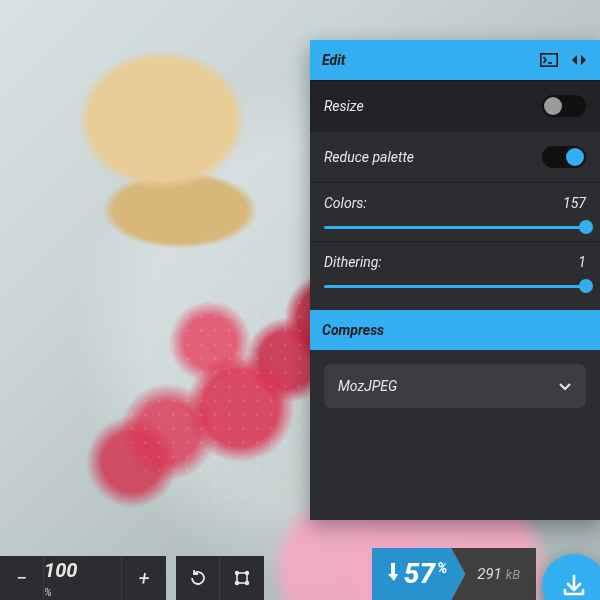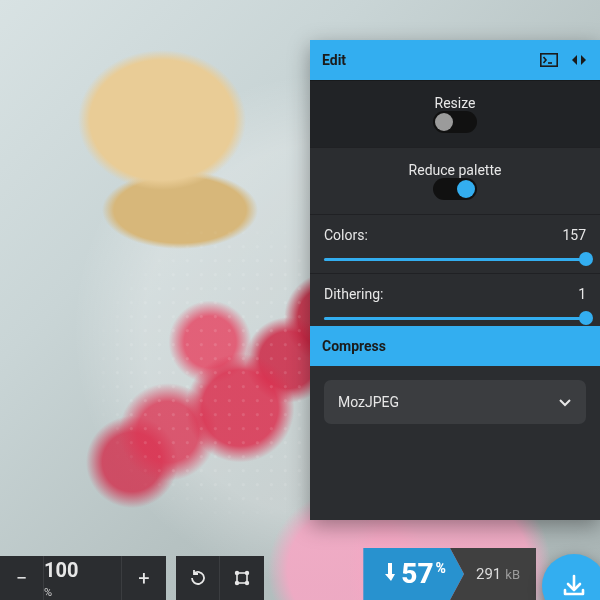--- a/index.html
+++ b/index.html
@@ -1,17 +1,17 @@
 <!DOCTYPE html>
 <html style="--accent: #33aef0;"><head>
 <meta charset="utf-8">
 <style>
   * { box-sizing: border-box; margin: 0; padding: 0; }
   html, body { width: 600px; height: 600px; overflow: hidden; font-family: -apple-system, BlinkMacSystemFont, "Segoe UI", Roboto, sans-serif; }
-  .stage { position: relative; width: 600px; height: 600px; }
+  .stage { position: relative; width: 600px; height: 600px; font-style: italic; }
 
   
   .photo {
     position: absolute; inset: 0;
     background:
       radial-gradient(circle at 40% 68%, rgba(219,49,80,0.85) 0 7%, rgba(219,49,80,0) 10%),
       radial-gradient(circle at 48% 60%, rgba(205,40,70,0.85) 0 6%, rgba(205,40,70,0) 9%),
       radial-gradient(circle at 55% 53%, rgba(196,33,60,0.85) 0 7%, rgba(196,33,60,0) 10%),
       radial-gradient(circle at 35% 57%, rgba(230,66,96,0.8) 0 5%, rgba(230,66,96,0) 8%),
       radial-gradient(circle at 28% 72%, rgba(220,55,85,0.8) 0 5%, rgba(220,55,85,0) 8%),
@@ -42,21 +42,21 @@
     display:flex; align-items:center; justify-content:space-between;
     background: var(--accent); color:#1b1b1b; font-weight:700;
     padding: 10px 12px; height: 40px;
   }
   .panel-header .title{}
   .panel-header .hdr-icons{ display:flex; gap:12px; align-items:center; }
   .panel-header svg{ display:block; }
 
   .row {
     display:flex; align-items:center; justify-content:space-between;
-    padding: 14px 14px; border-top:1px solid rgba(0,0,0,.25);flex-direction:column;
+    padding: 14px 14px; border-top:1px solid rgba(0,0,0,.25);
   }
   .row:first-of-type{ border-top:none; }
   .row.dark { background:#212326; }
 
   .toggle {
     width:44px; height:22px; border-radius:11px; background:#111; position:relative; cursor:pointer;
   }
   .toggle .knob{
     position:absolute; top:2px; left:2px; width:18px; height:18px; border-radius:50%;
     background:#9b9b9b; transition:left .15s;
@@ -110,21 +110,21 @@
   .zoombar .grp2{ background:#2b2d30; display:flex;}
   .zoombar svg{ display:block;}
 
   
   .resultbar{
     position:absolute; right:0; bottom:0; height:52px;
     display:flex; align-items:stretch;
   }
   .chip{
     position:relative; display:flex; align-items:center; color:#fff;
-    padding:0 18px 0 22px; background:#2892cf; font-weight:800;
+    padding:0 18px 0 16px; background:#2892cf; font-weight:800;
     clip-path: polygon(0 0, calc(100% - 14px) 0, 100% 50%, calc(100% - 14px) 100%, 0 100%);
   }
   .chip .arrow-down{ margin-right:4px; }
   .chip .num{ font-size:28px; line-height:1; }
   .chip .pct{ font-size:14px; margin-left:2px; transform:translateY(-6px);}
   .chip2{
     position:relative; display:flex; align-items:center; color:#dcdcdc;
     padding:0 16px 0 26px; background:#404040; font-size:15px; margin-left:-14px;
     clip-path: polygon(0 0, 100% 0, 100% 100%, 0 100%, 14px 50%);
   }
@@ -184,21 +184,21 @@
         <span>Colors:</span>
         <span>157</span>
       </div>
       <div class="slider" style="--pct:100%;">
         <div class="track"></div>
           <div class="fill"></div>
           <div class="thumb"></div>
       </div>
     </div>
 
-    <div class="slider-row" style="padding-bottom:0;">
+    <div class="slider-row" style="padding-bottom:16px;">
       <div class="labels">
         <span>Dithering:</span>
         <span>1</span>
       </div>
       <div class="slider" style="--pct:100%;">
         <div class="track"></div>
           <div class="fill"></div>
           <div class="thumb"></div>
       </div>
     </div>

